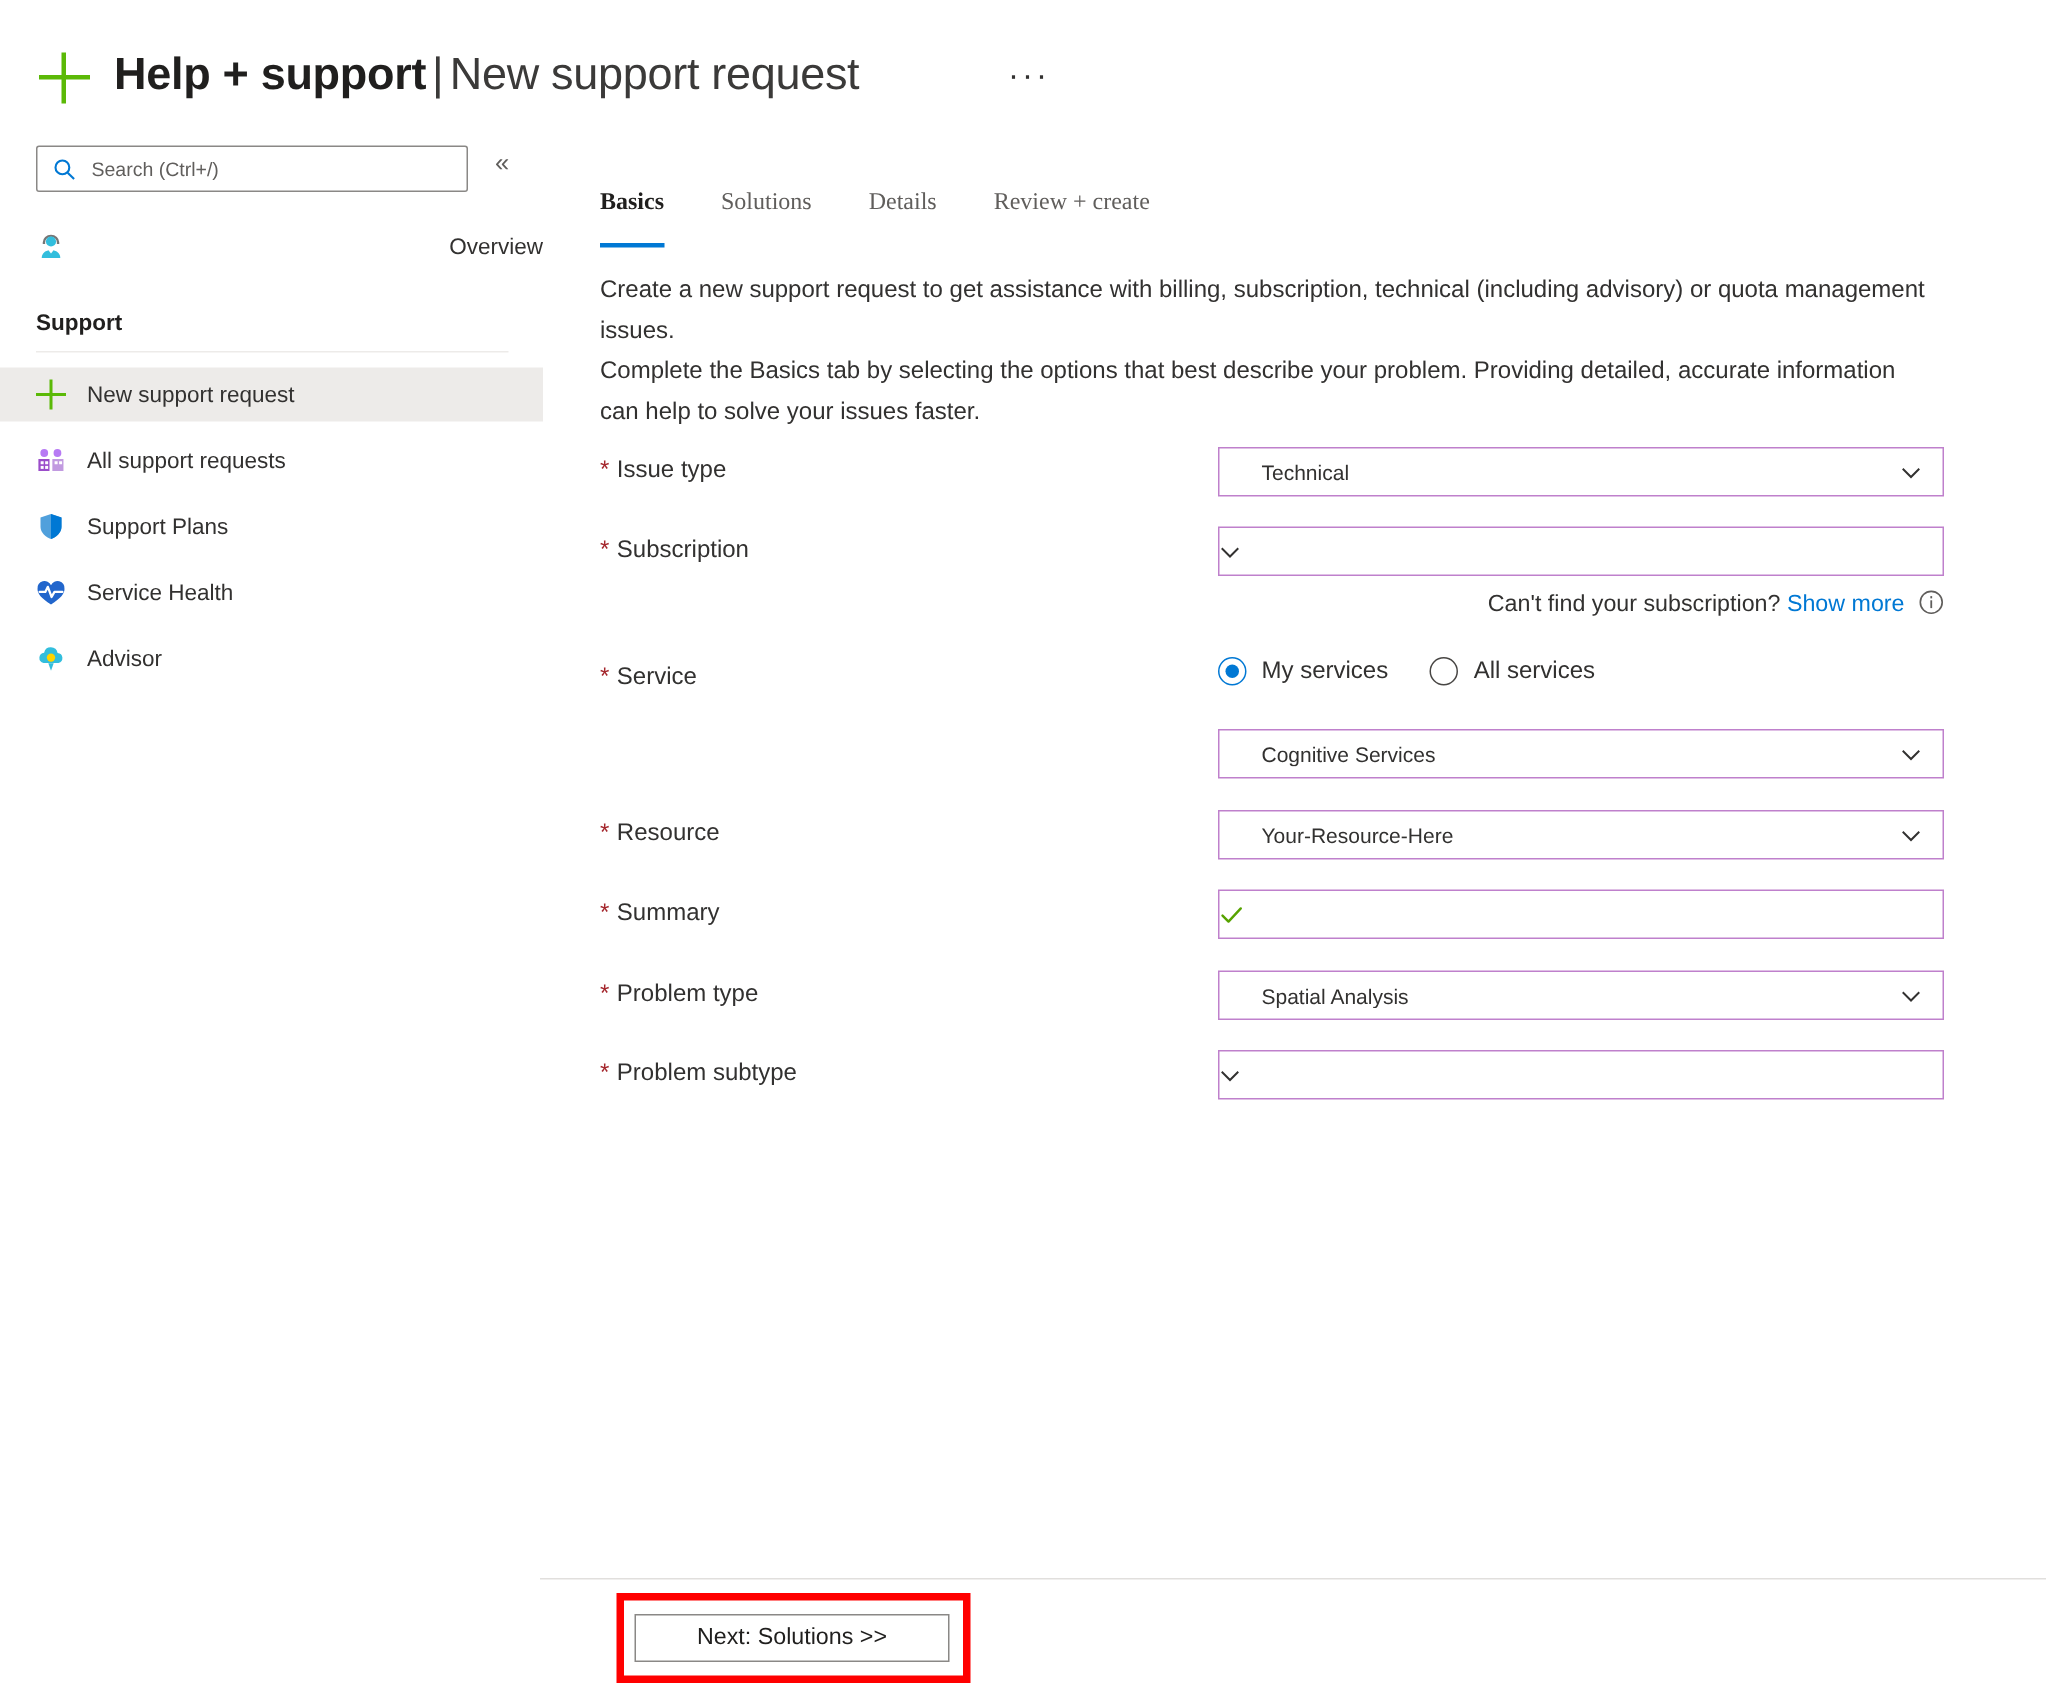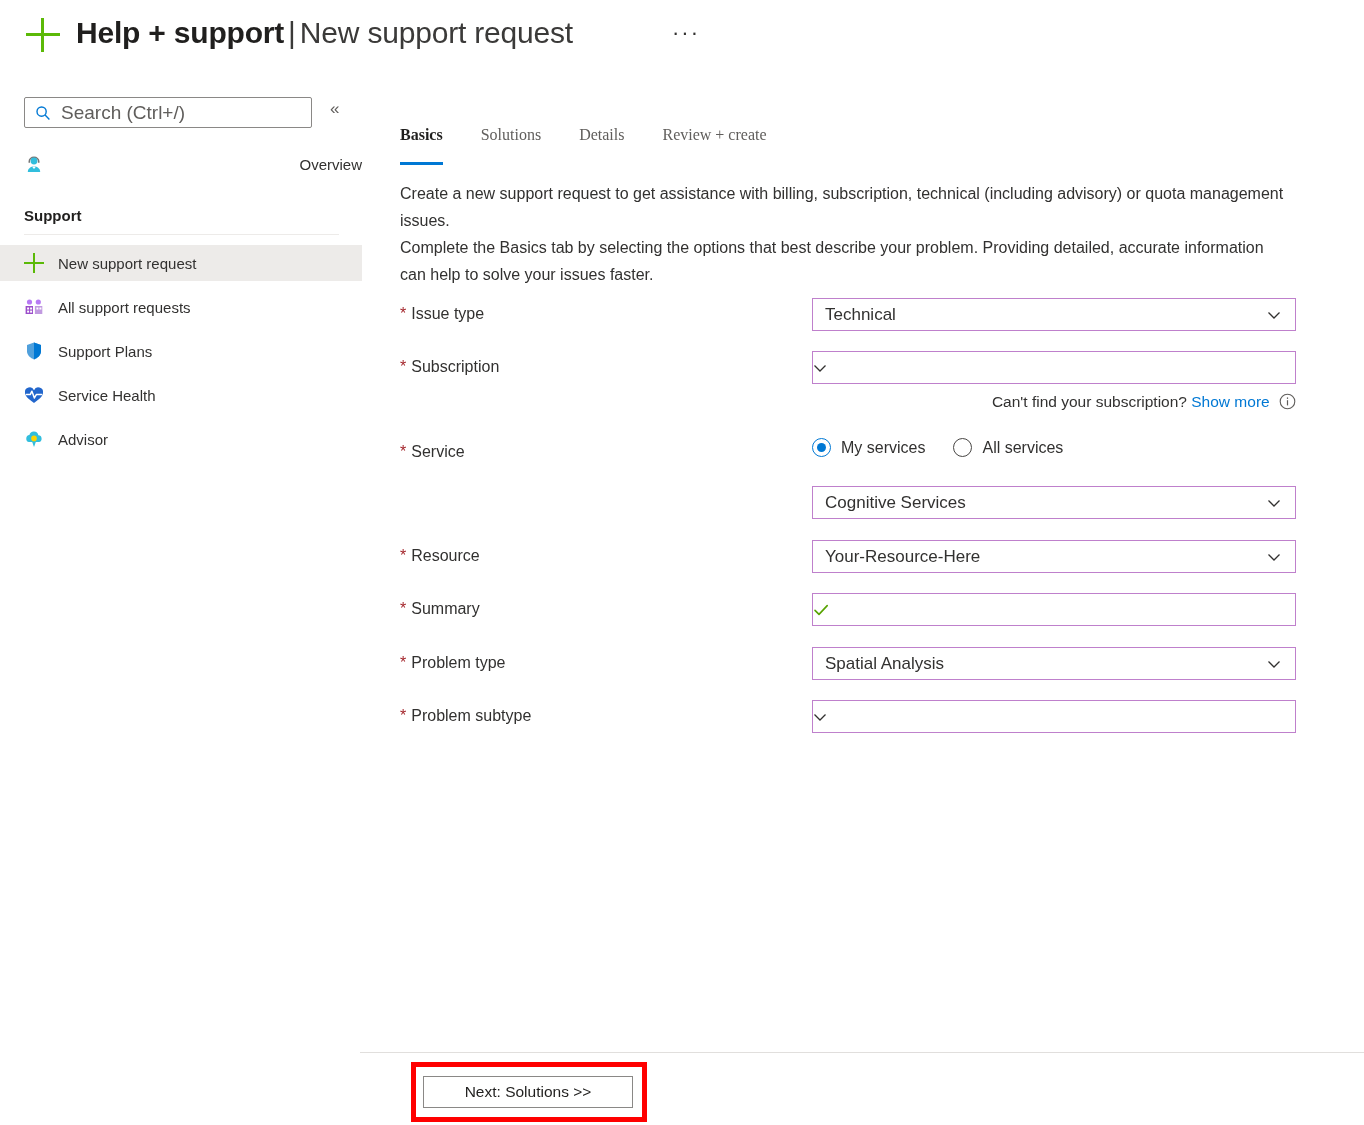--- a/index.html
+++ b/index.html
@@ -7,21 +7,21 @@
     margin: 0; padding: 0;
     width: 1364px; height: 1125px;
     background: #ffffff;
     font-family: "Liberation Sans", sans-serif;
     color: #1b1a19;
     overflow: hidden;
   }
 
   
   .titlebar {
-    position: absolute; left: 0; top: 0; width: 1120px; height: 72px;
+    position: absolute; left: 0; top: 17px; width: 1120px; height: 72px;
   }
   .title-plus {
     position: absolute; left: 26px; top: 18px;
     width: 34px; height: 34px;
   }
   .title-plus::before, .title-plus::after {
     content: ""; position: absolute; background: #5BB907;
   }
   .title-plus::before { left: 0; top: 15px; width: 34px; height: 3px; }
   .title-plus::after  { top: 0; left: 15px; height: 34px; width: 3px; }
@@ -41,21 +41,21 @@
   
   .sidebar { position: absolute; left: 0; top: 90px; width: 362px; }
   .search-wrap { position: absolute; left: 24px; top: 7px; width: 288px; height: 31px; }
   .search-box {
     width: 288px; height: 31px; border: 1px solid #8a8886; background: #fff;
     border-radius: 2px; position: relative;
   }
   .search-input {
     position: absolute; left: 34px; top: 0; width: 248px; height: 29px;
     border: none; outline: none; background: transparent;
-    font-family: "Liberation Sans", sans-serif; font-size: 19px; color: #323130;
+    font-family: "Liberation Sans", sans-serif; font-size: 13px; color: #323130;
   }
   .search-input::placeholder { color: #605e5c; opacity: 1; }
   .search-icon {
     position: absolute; left: 10px; top: 7px; width: 16px; height: 16px;
   }
   .collapse-btn {
     position: absolute; left: 330px; top: 11px;
     font-size: 17px; color: #605e5c; line-height: 16px; cursor: pointer;
     font-family: "Liberation Sans", sans-serif;
   }
@@ -107,21 +107,21 @@
     position: absolute; font-size: 16px; color: #323130; white-space: nowrap;
   }
   .req { color: #a4262c; margin-right: 5px; }
 
   .ctrl { position: absolute; left: 412px; width: 484px; }
   .ddl {
     width: 484px; height: 33px; border: 1px solid #bf80cc; background: #fff;
     position: relative; display: flex; align-items: center; cursor: pointer;
   }
   .ddl .val {
-    margin-left: 12px; font-size: 17px; color: #323130; white-space: nowrap;
+    margin-left: 28px; font-size: 14px; color: #323130; white-space: nowrap;
     overflow: hidden; text-overflow: ellipsis; flex: 1;
   }
   .chev {
     width: 14px; height: 14px; margin-right: 14px; flex: 0 0 14px;
   }
   .check { width: 16px; height: 16px; margin-right: 14px; flex: 0 0 16px; }
 
   .hint {
     position: absolute; left: 412px; width: 484px; text-align: right;
     font-size: 15.5px; color: #323130; white-space: nowrap;

